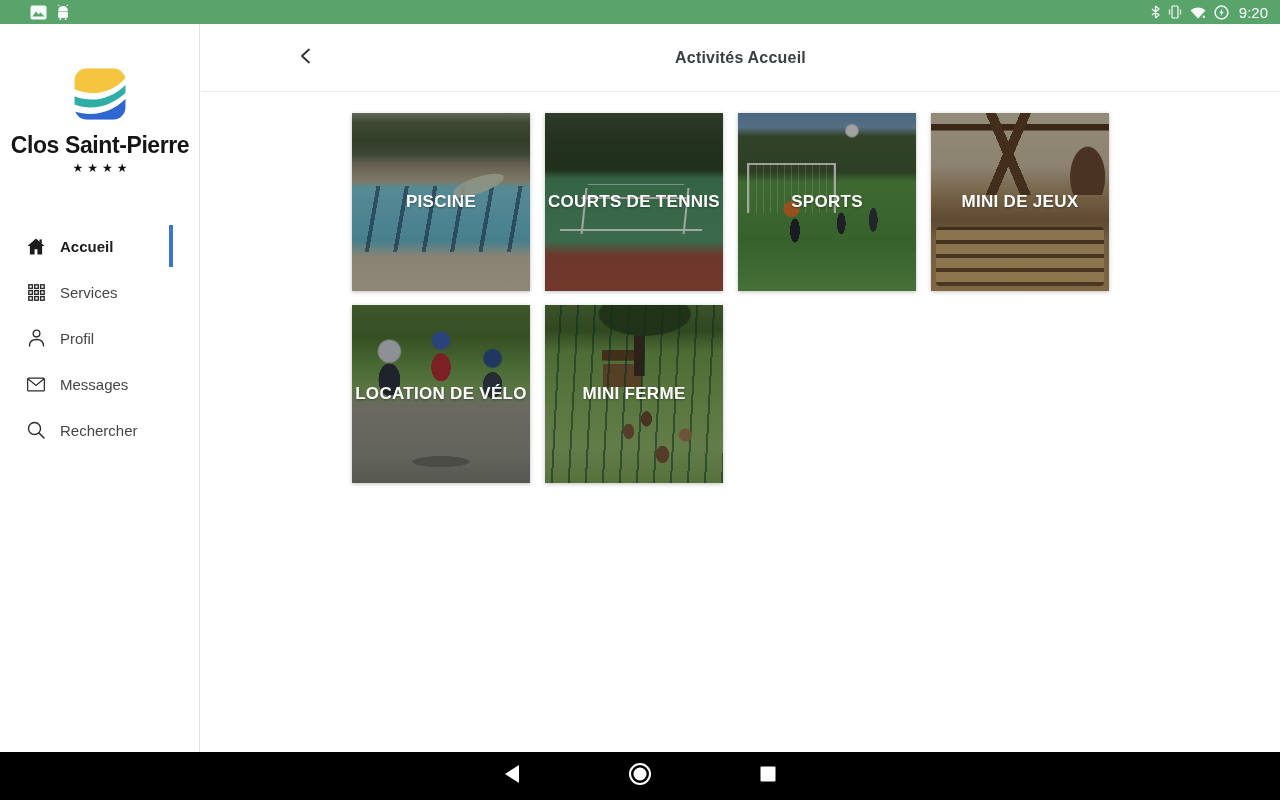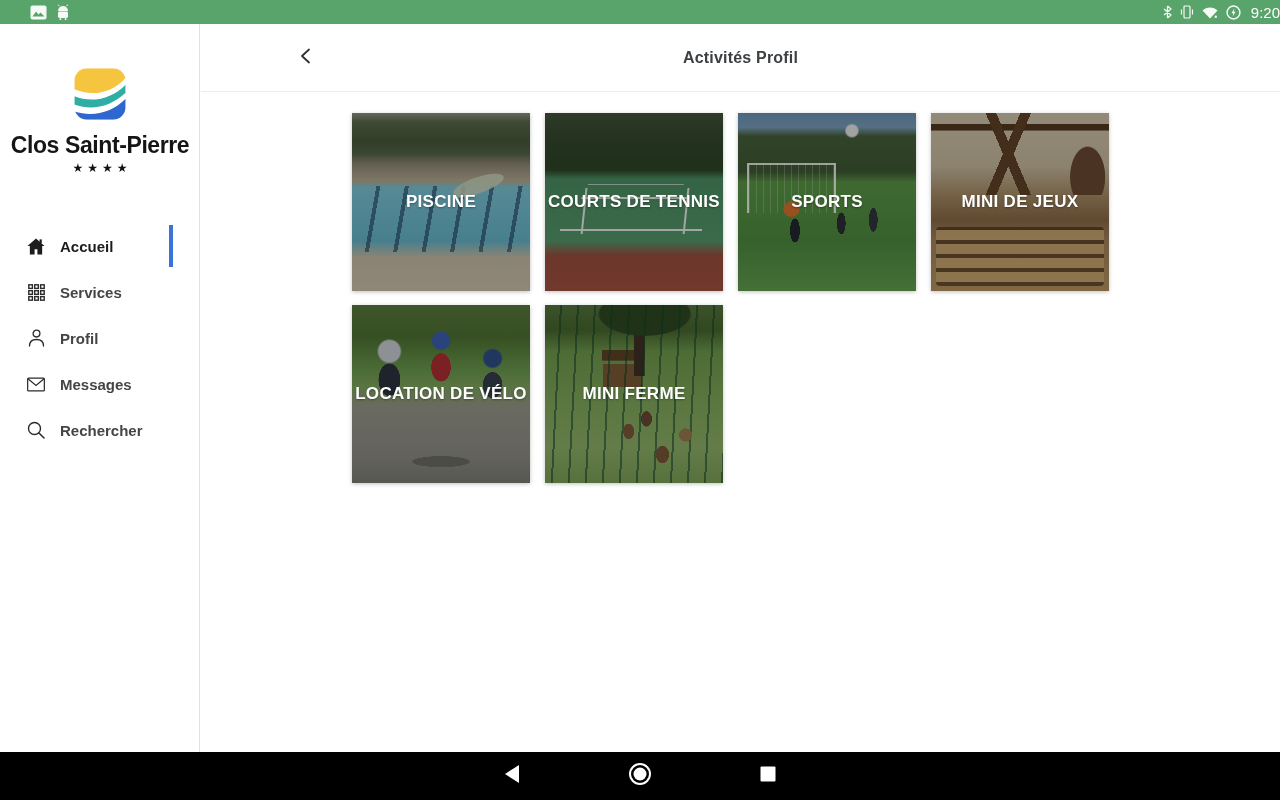--- a/index.html
+++ b/index.html
@@ -4,21 +4,21 @@
 <style>
   * { margin:0; padding:0; box-sizing:border-box; }
   html,body { width:1280px; height:800px; overflow:hidden; font-family:"Liberation Sans", sans-serif; background:#fff; }
 
   
   .status-bar {
     position:absolute; top:0; left:0; width:1280px; height:24px;
     background:#58A46B; display:flex; align-items:center; color:#fff;
   }
   .sb-left { display:flex; align-items:center; gap:9px; padding-left:30px; }
-  .sb-right { margin-left:auto; display:flex; align-items:center; gap:8px; padding-right:0; }
+  .sb-right { margin-left:auto; display:flex; align-items:center; gap:8px; padding-right:12px; }
   .sb-right .time { font-size:15px; color:#fff; padding-left:2px; }
   .sb-icon { display:flex; align-items:center; opacity:.95; }
 
   
   .shell { position:absolute; top:24px; left:0; width:1280px; height:728px; background:#fff; }
 
   
   .sidebar {
     position:absolute; top:0; left:0; width:200px; height:728px;
     background:#fff; border-right:1px solid #e2e2e2;
@@ -27,21 +27,21 @@
   .logo-mark { display:inline-block; width:56px; height:56px; }
   .logo-name { margin-top:6px; font-size:23px; font-weight:700; color:#151515; letter-spacing:-0.4px; }
   .logo-stars { margin-top:2px; font-size:12px; color:#111; letter-spacing:4px; padding-left:4px; }
 
   .nav { position:absolute; top:199px; left:0; width:172px; }
   .nav-item {
     position:relative; height:46px; display:flex; align-items:center;
     padding-left:27px; cursor:pointer;
   }
   .nav-item .ni-icon { width:18px; height:18px; display:flex; align-items:center; justify-content:center; color:#2b2b2b; }
-  .nav-item .ni-label { margin-left:15px; font-size:15px; color:#454545;font-weight:bold; }
+  .nav-item .ni-label { margin-left:15px; font-size:15px; color:#454545; }
   .nav-item.active .ni-label { font-weight:700; color:#1c1c1c; }
   .nav-item.active::after {
     content:""; position:absolute; right:-1px; top:2px; bottom:2px; width:4px; background:#3B73D9;
   }
 
   
   .main { position:absolute; top:0; left:201px; width:1079px; height:728px; background:#fff; }
   .header {
     position:relative; height:68px; background:#fff; border-bottom:1px solid #ececec;
   }
@@ -286,21 +286,21 @@
 
   <div class="main">
     <div class="header">
       <div class="back-btn">
         <span>
           <svg width="11" height="16" viewBox="0 0 11 16">
               <path d="M9 1.5 L2 8 L9 14.5" fill="none" stroke="#2f2f2f" stroke-width="1.8" stroke-linecap="round" stroke-linejoin="round"></path>
             </svg>
         </span>
       </div>
-      <div class="page-title">Activités Profil</div>
+      <div class="page-title">Activités Accueil</div>
     </div>
 
     <div class="grid">
       <div class="card">
         <div class="photo ph-piscine"></div>
         <div class="overlay"></div>
         <span class="card-label">PISCINE</span>
       </div>
       <div class="card">
         <div class="photo ph-tennis"></div>

